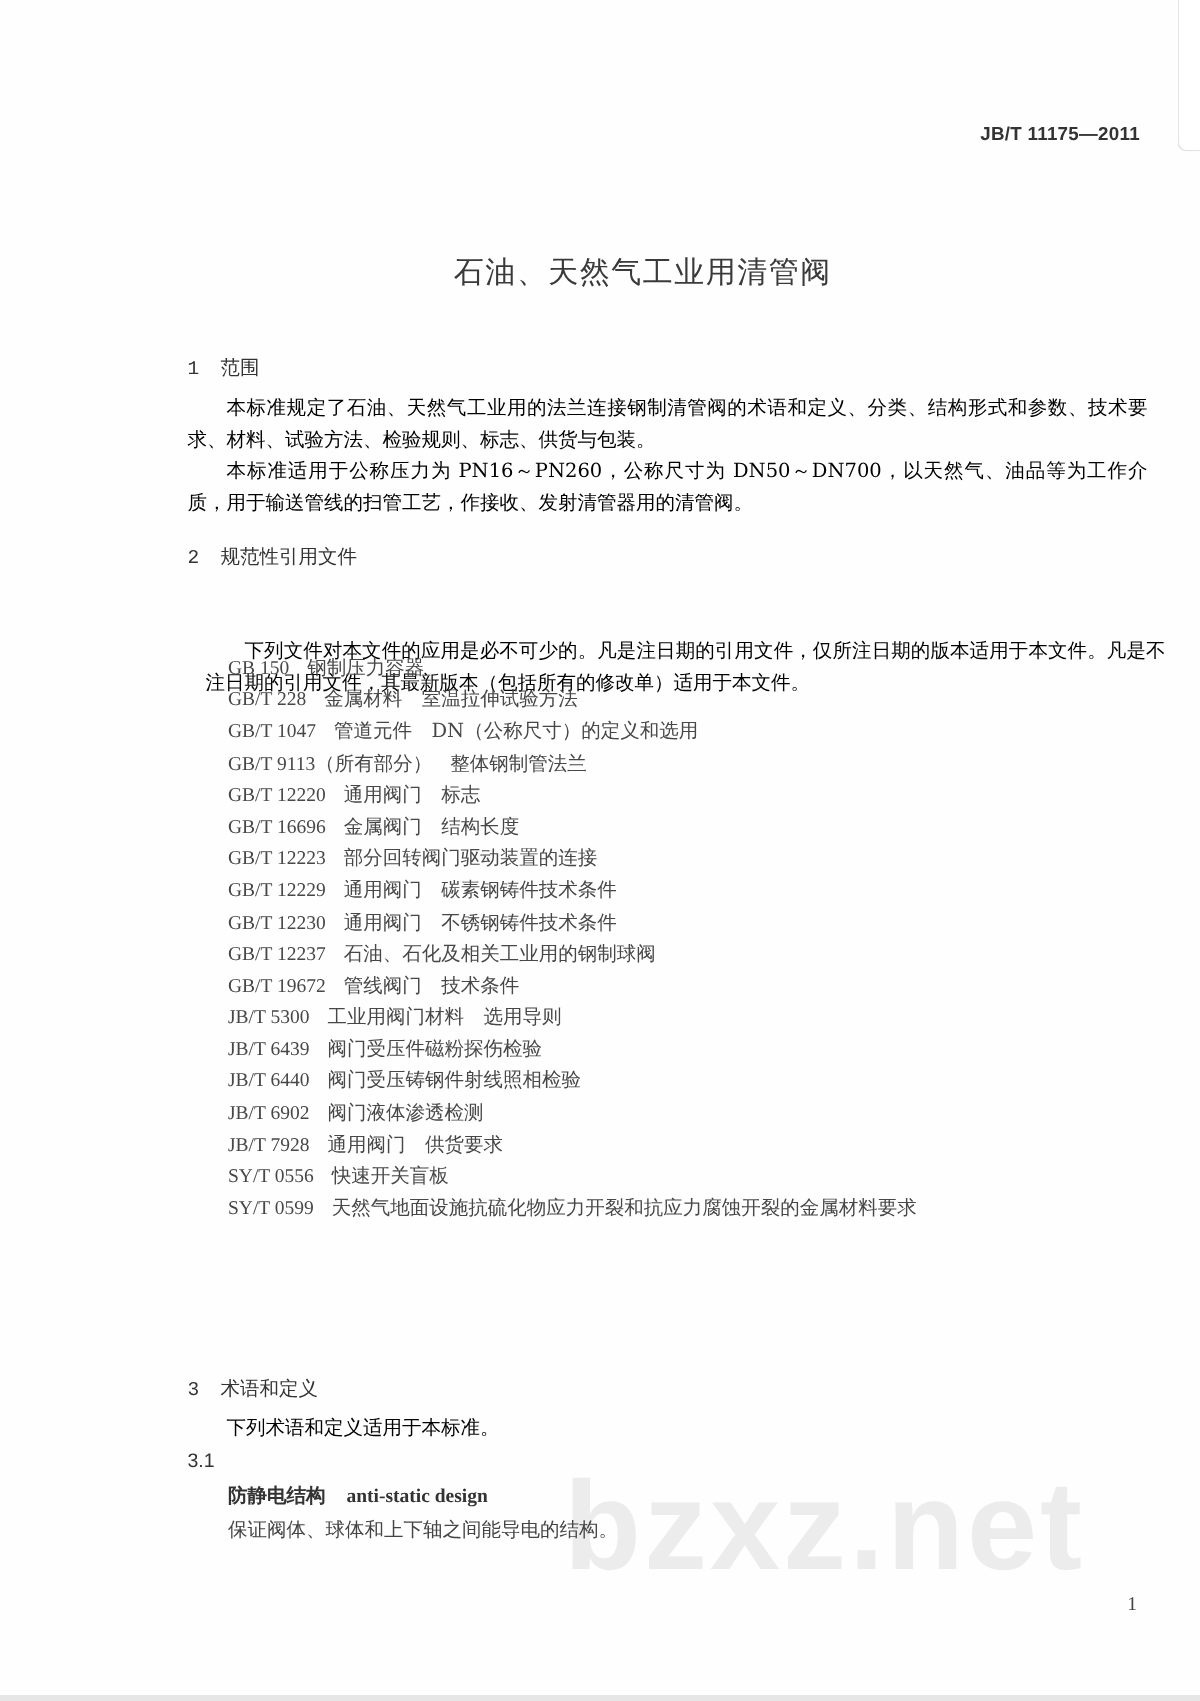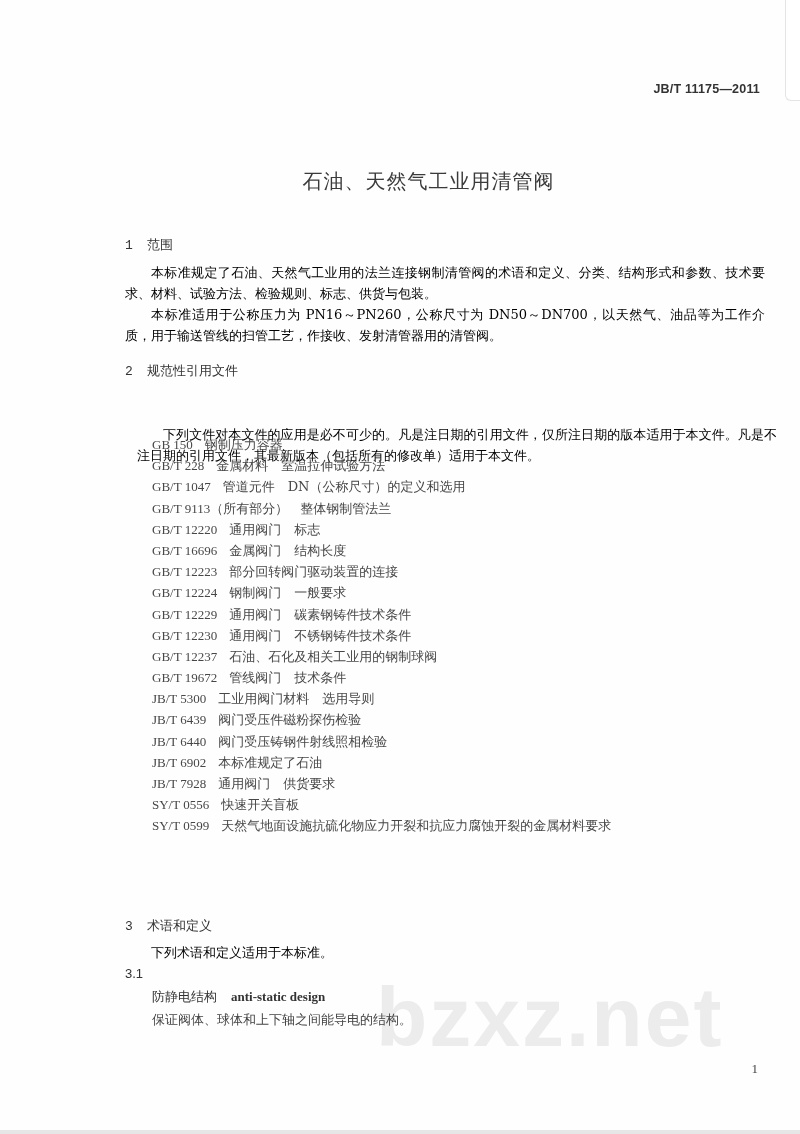--- a/index.html
+++ b/index.html
@@ -120,21 +120,21 @@
     }
     .term-line {
       position: absolute;
       left: 113px;
       top: 988px;
       font-size: 13px;
       color: #333;
     }
     .term-zh {
       font-family: "DejaVu Sans", sans-serif;
-      font-weight: normal;
+      font-weight: bold;
       margin-right: 14px;
     }
     .term-en {
       font-family: "Liberation Serif", serif;
       font-weight: bold;
     }
     .term-def {
       position: absolute;
       left: 113px;
       top: 1011px;
@@ -192,29 +192,28 @@
     <p class="para" style="top:412px; margin:12px;">下列文件对本文件的应用是必不可少的。凡是注日期的引用文件，仅所注日期的版本适用于本文件。凡是不注日期的引用文件，其最新版本（包括所有的修改单）适用于本文件。</p>
 
     <ul class="ref-list">
       <li><span class="ref-code">GB 150</span><span class="ref-title">钢制压力容器</span></li>
       <li><span class="ref-code">GB/T 228</span><span class="ref-title">金属材料　室温拉伸试验方法</span></li>
       <li><span class="ref-code">GB/T 1047</span><span class="ref-title">管道元件　DN（公称尺寸）的定义和选用</span></li>
       <li><span class="ref-code">GB/T 9113（所有部分）</span><span class="ref-title">整体钢制管法兰</span></li>
       <li><span class="ref-code">GB/T 12220</span><span class="ref-title">通用阀门　标志</span></li>
       <li><span class="ref-code">GB/T 16696</span><span class="ref-title">金属阀门　结构长度</span></li>
       <li><span class="ref-code">GB/T 12223</span><span class="ref-title">部分回转阀门驱动装置的连接</span></li>
-      <li><span class="ref-code">GB/T 12224</span><span class="ref-title">钢制阀门　一般要求</span></li>
       <li><span class="ref-code">GB/T 12229</span><span class="ref-title">通用阀门　碳素钢铸件技术条件</span></li>
       <li><span class="ref-code">GB/T 12230</span><span class="ref-title">通用阀门　不锈钢铸件技术条件</span></li>
       <li><span class="ref-code">GB/T 12237</span><span class="ref-title">石油、石化及相关工业用的钢制球阀</span></li>
       <li><span class="ref-code">GB/T 19672</span><span class="ref-title">管线阀门　技术条件</span></li>
       <li><span class="ref-code">JB/T 5300</span><span class="ref-title">工业用阀门材料　选用导则</span></li>
       <li><span class="ref-code">JB/T 6439</span><span class="ref-title">阀门受压件磁粉探伤检验</span></li>
       <li><span class="ref-code">JB/T 6440</span><span class="ref-title">阀门受压铸钢件射线照相检验</span></li>
-      <li><span class="ref-code">JB/T 6902</span><span class="ref-title">本标准规定了石油</span></li>
+      <li><span class="ref-code">JB/T 6902</span><span class="ref-title">阀门液体渗透检测</span></li>
       <li><span class="ref-code">JB/T 7928</span><span class="ref-title">通用阀门　供货要求</span></li>
       <li><span class="ref-code">SY/T 0556</span><span class="ref-title">快速开关盲板</span></li>
       <li><span class="ref-code">SY/T 0599</span><span class="ref-title">天然气地面设施抗硫化物应力开裂和抗应力腐蚀开裂的金属材料要求</span></li>
     </ul>
 
     <div class="heading" style="top:917px;">
       <span class="num">3</span><span>术语和定义</span>
     </div>
     <p class="para" style="top:942px; margin:0;">下列术语和定义适用于本标准。</p>
 

